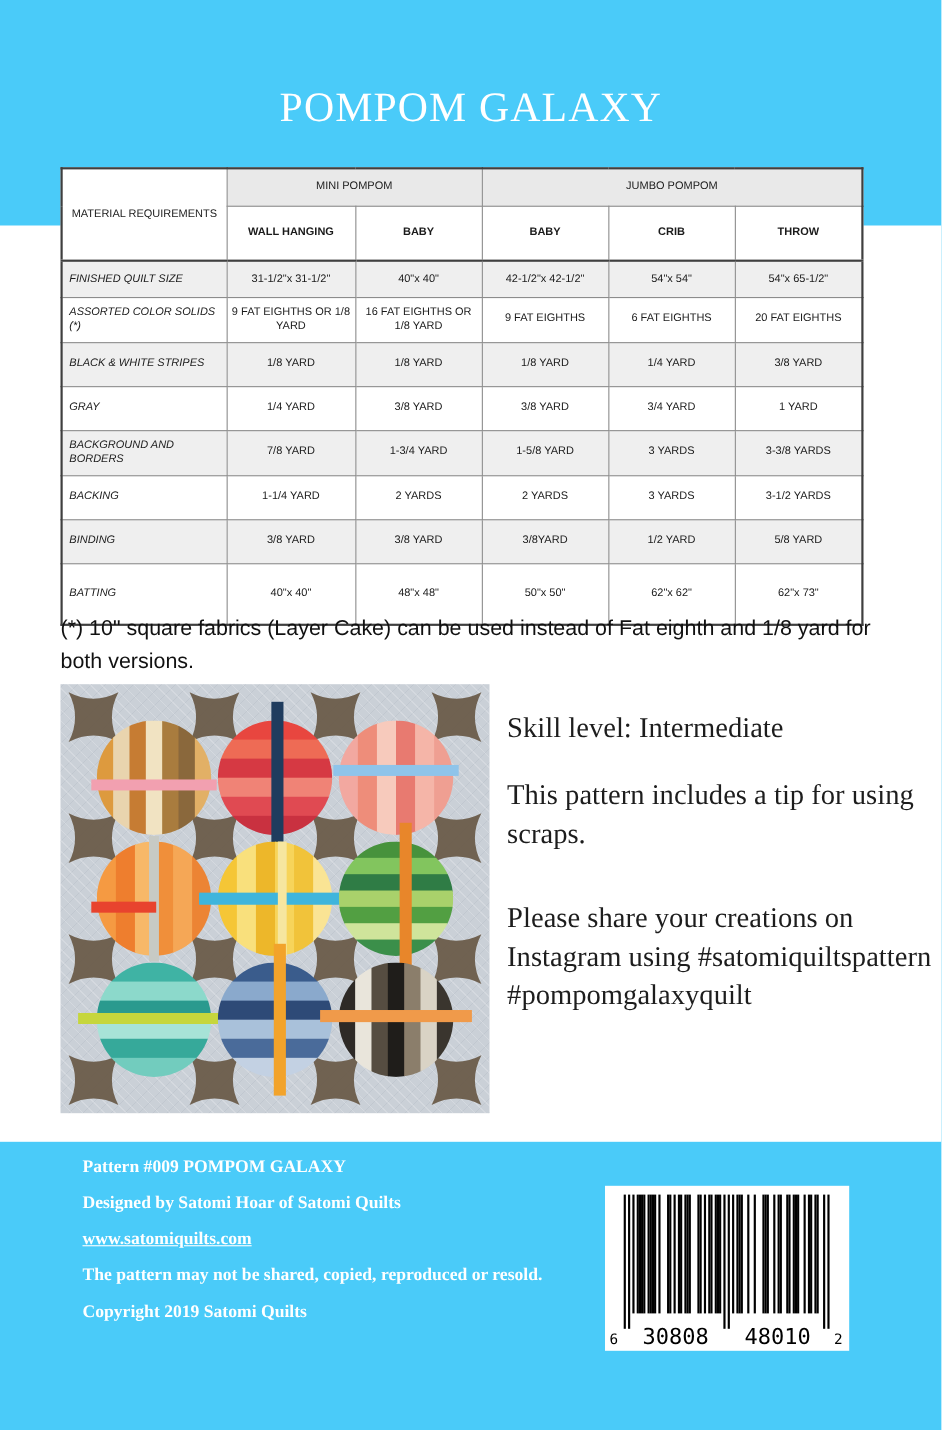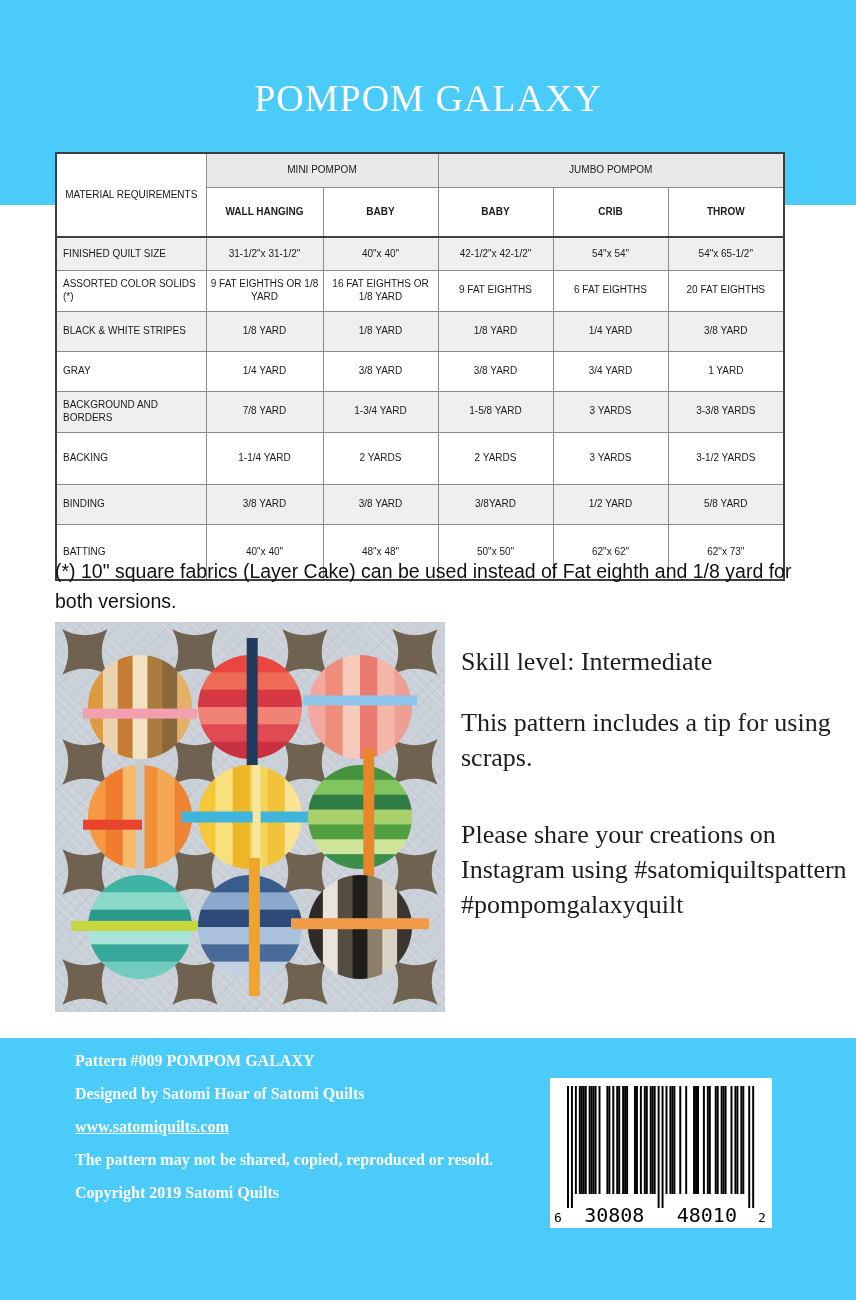--- a/index.html
+++ b/index.html
@@ -12,21 +12,21 @@
   #materials-table{position:absolute;left:55px;top:152px;width:728px;border-collapse:collapse;
          table-layout:fixed;background:#fff;color:#1a1a1a;}
   #materials-table td,#materials-table th{border:1px solid #8c8c8c;font-weight:normal;
          font-size:10px;line-height:1.25;overflow:hidden;}
   #materials-table{border:2px solid #3f3f3f;}
   #materials-table .corner{background:#ffffff;text-align:center;padding:2px 4px;}
   #materials-table .group{background:#e9e9e9;text-align:center;height:31px;}
   #materials-table .colhead{background:#ffffff;text-align:center;font-weight:bold;height:46px;
          border-bottom:2px solid #3f3f3f;}
   #materials-table .corner{border-bottom:2px solid #3f3f3f;}
-  #materials-table td.lbl{text-align:left;padding:2px 2px 2px 6px;}
+  #materials-table td.lbl{text-align:left;padding:2px 2px 2px 6px;font-style:italic;}
   #materials-table td.val{text-align:center;padding:2px 3px;}
   #materials-table tr.shaded td{background:#efefef;}
   
   #footnote{position:absolute;left:55px;top:556px;width:745px;font-size:19.5px;color:#111;
          line-height:30px;}
   
   #quilt-photo{position:absolute;left:55px;top:622px;width:390px;height:390px;background:#cad0d7;
      background-image:repeating-linear-gradient(45deg,rgba(255,255,255,.20) 0 1px,transparent 1px 7px),
                       repeating-linear-gradient(-45deg,rgba(110,122,140,.10) 0 1px,transparent 1px 9px);}
   #quilt-photo svg{position:absolute;left:0;top:0;}
@@ -108,21 +108,21 @@
           <td class="val">1 YARD</td>
         </tr>
         <tr class="shaded" style="height: 41px; padding-left: 23px;">
           <td class="lbl">BACKGROUND AND BORDERS</td>
           <td class="val">7/8 YARD</td>
           <td class="val">1-3/4 YARD</td>
           <td class="val">1-5/8 YARD</td>
           <td class="val">3 YARDS</td>
           <td class="val">3-3/8 YARDS</td>
         </tr>
-        <tr style="height: 52px;">
+        <tr style="height: 40px;">
           <td class="lbl">BACKING</td>
           <td class="val">1-1/4 YARD</td>
           <td class="val">2 YARDS</td>
           <td class="val">2 YARDS</td>
           <td class="val">3 YARDS</td>
           <td class="val">3-1/2 YARDS</td>
         </tr>
         <tr class="shaded" style="height: 40px;">
           <td class="lbl">BINDING</td>
           <td class="val">3/8 YARD</td>

